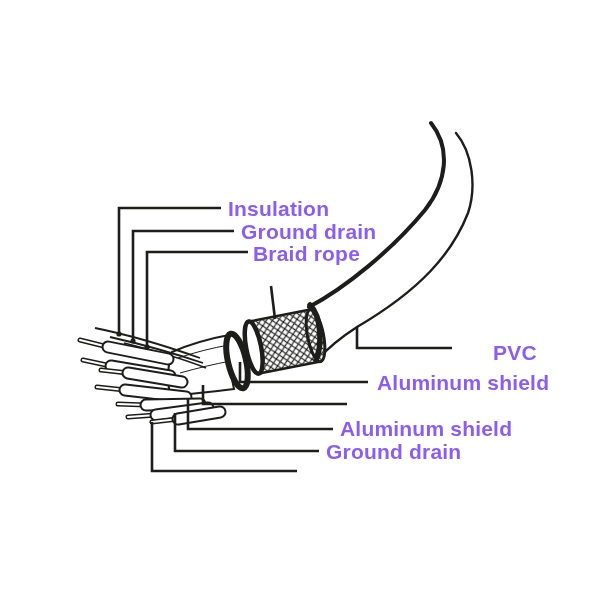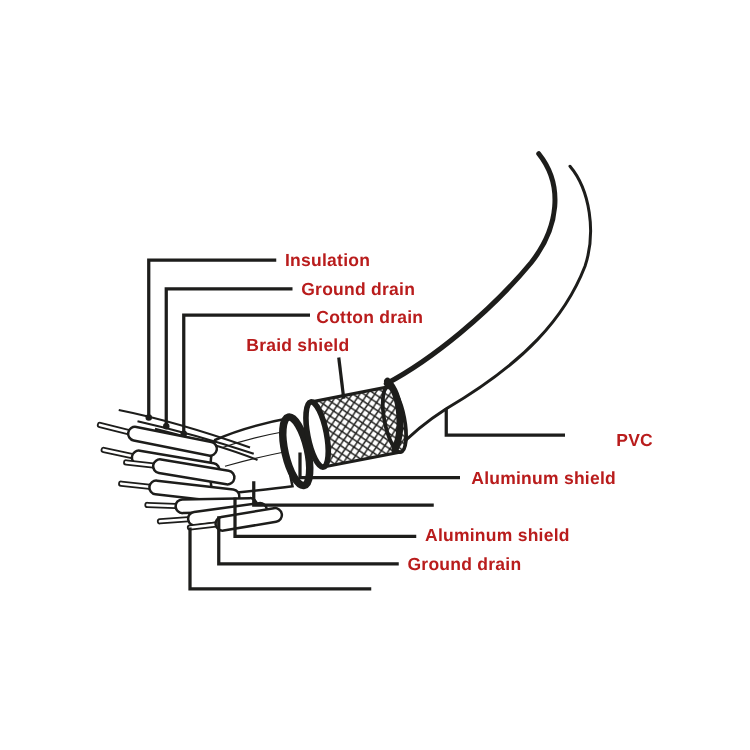--- a/index.html
+++ b/index.html
@@ -17,23 +17,23 @@
   }
   .stage svg {
     position: absolute;
     left: 0;
     top: 0;
   }
   .label {
     position: absolute;
     font-family: "Liberation Sans", sans-serif;
     font-weight: bold;
-    font-size: 14px;
+    font-size: 21px;
     line-height: 17px;
-    color: #b91c1c;
+    color: #8b5cf6;
     white-space: nowrap;
     letter-spacing: 0.2px;
   }
 </style>
 </head>
 <body>
 
 <div class="stage">
 
   <svg width="600" height="600" viewBox="0 0 600 600">
@@ -122,20 +122,19 @@
     </g>
     <g fill="#1d1d1b">
       <circle cx="119" cy="334" r="2.6"></circle>
       <circle cx="133" cy="341" r="2.6"></circle>
       <circle cx="147" cy="347" r="2.6"></circle>
     </g>
   </svg>
 
   <div class="label" style="left:228px; top:200px;">Insulation</div>
   <div class="label" style="left:241px; top:223px;">Ground drain</div>
-  <div class="label" style="left:253px; top:245px;">Cotton drain</div>
-  <div class="label" style="left:197px; top:268px;">Braid shield</div>
+  <div class="label" style="left:253px; top:245px;">Braid rope</div>
   <div class="label" style="left:457px; top:344px;margin-left:36px;">PVC</div>
   <div class="label" style="left:377px; top:374px;">Aluminum shield</div>
   <div class="label" style="left:340px; top:420px;">Aluminum shield</div>
   <div class="label" style="left:326px; top:443px;">Ground drain</div>
 
 </div>
 
 </body></html>

